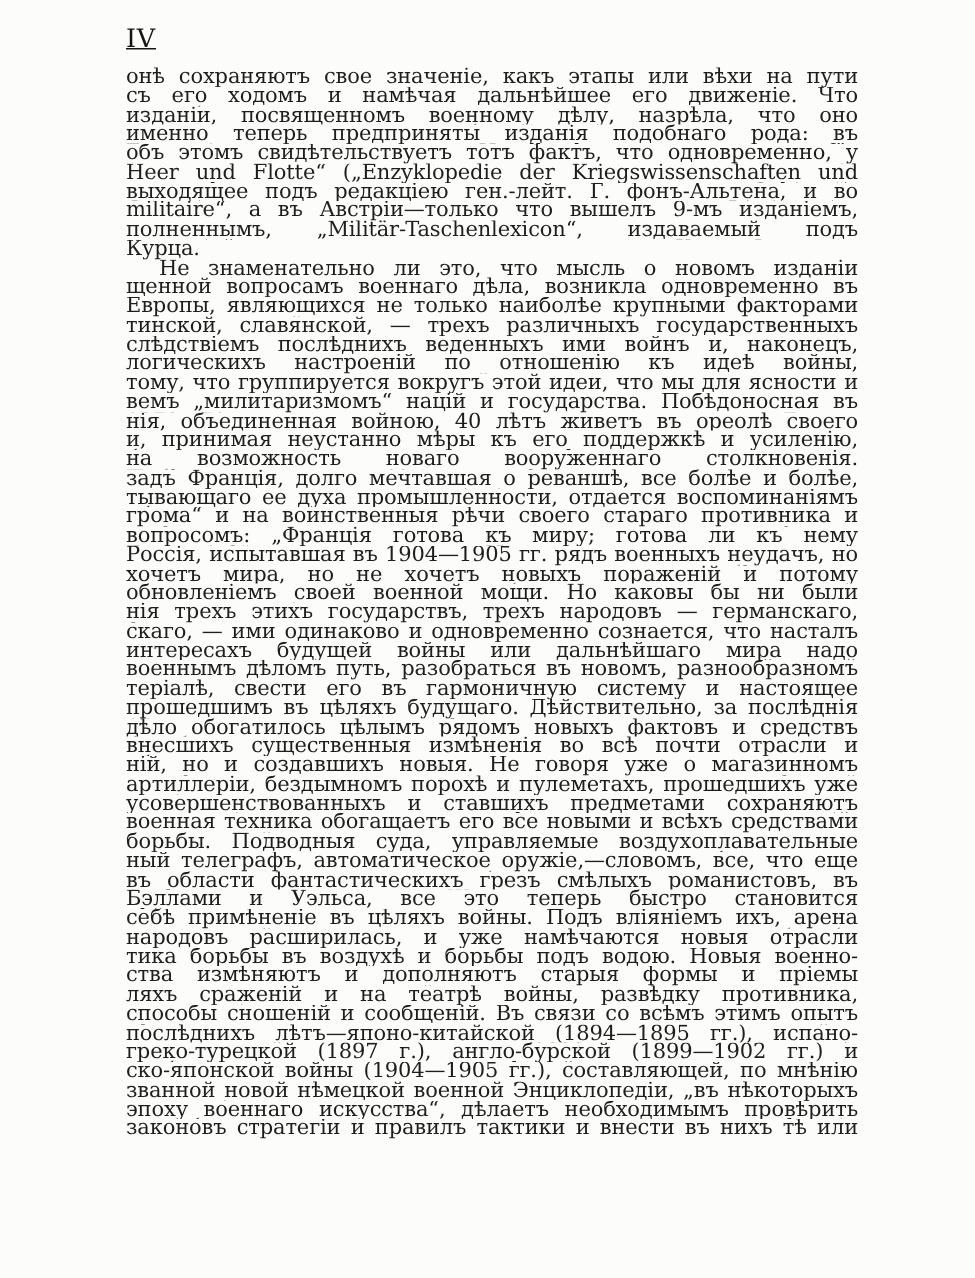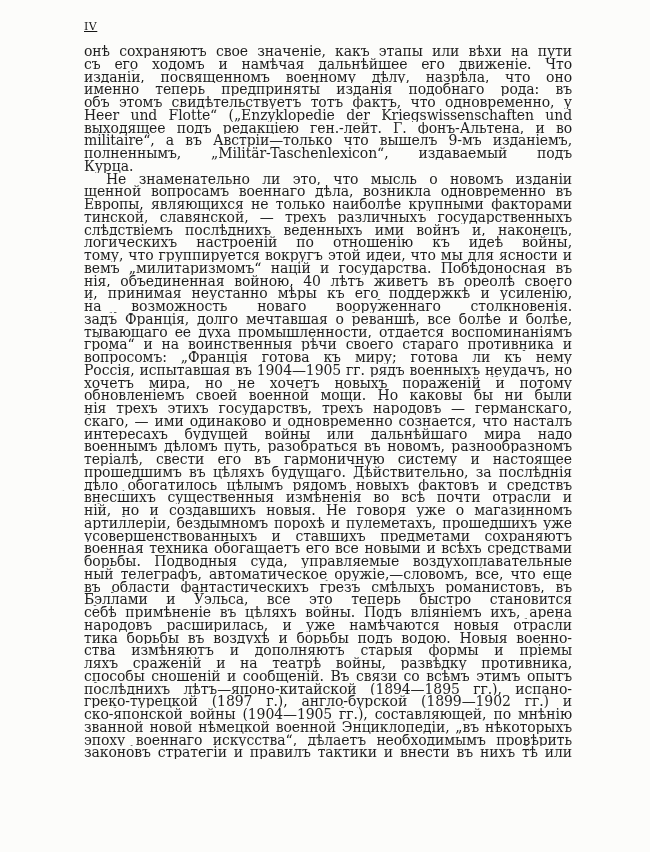--- a/index.html
+++ b/index.html
@@ -12,21 +12,21 @@
     width: 650px;
     height: 852px;
     box-sizing: border-box;
     background: #fcfcfa;
     color: #1e1e1e;
     font-family: "DejaVu Serif", "Liberation Serif", serif;
     padding: 20px 78px 0 84px;
     overflow: hidden;
   }
   .page-number {
-    font-size: 11px;
+    font-size: 17px;
     line-height: 13px;
     letter-spacing: 0.5px;
     margin-bottom: 12px;
     color: #151515;
     text-decoration: underline;
   }
   .text-block {
     width: 488px;
   }
   .para {

